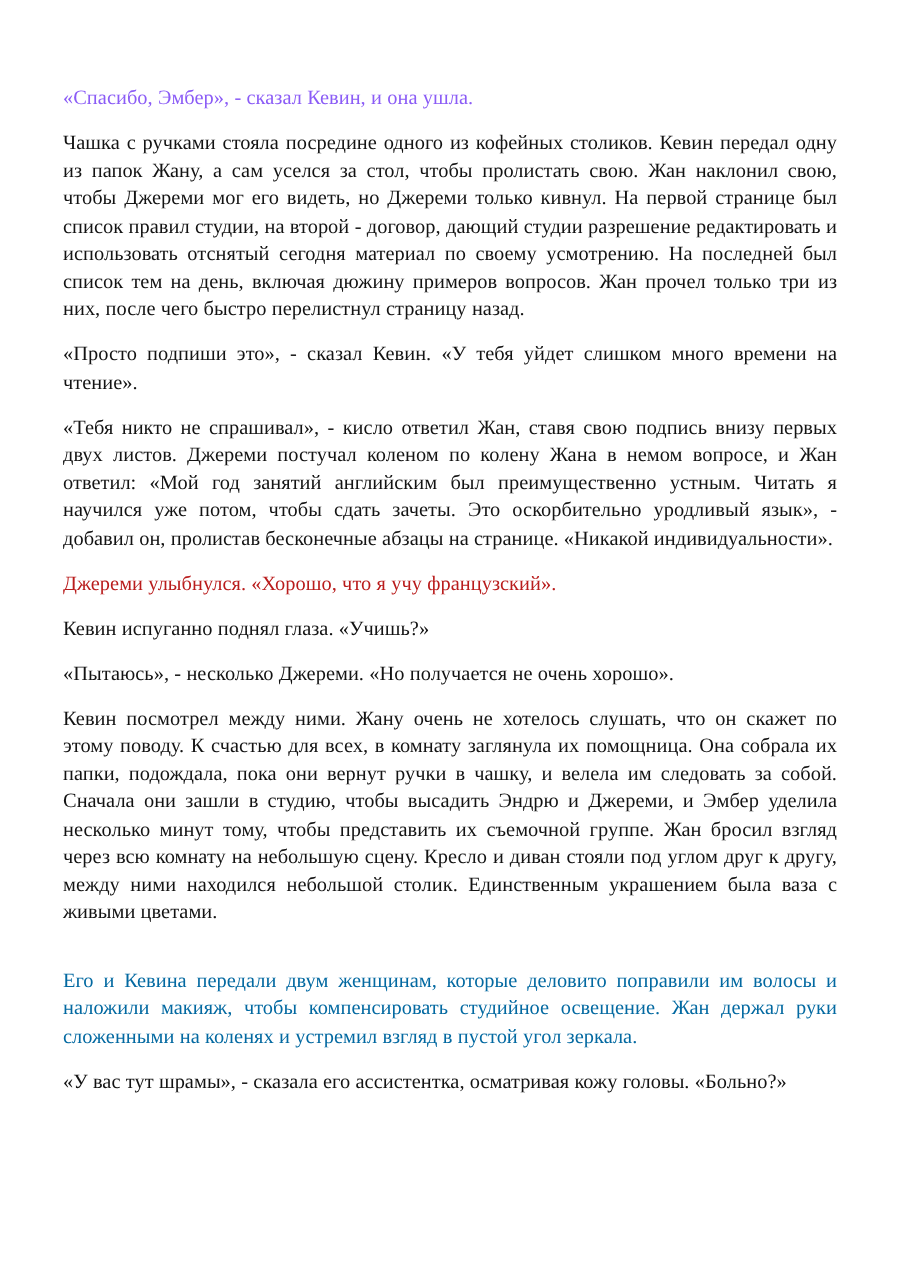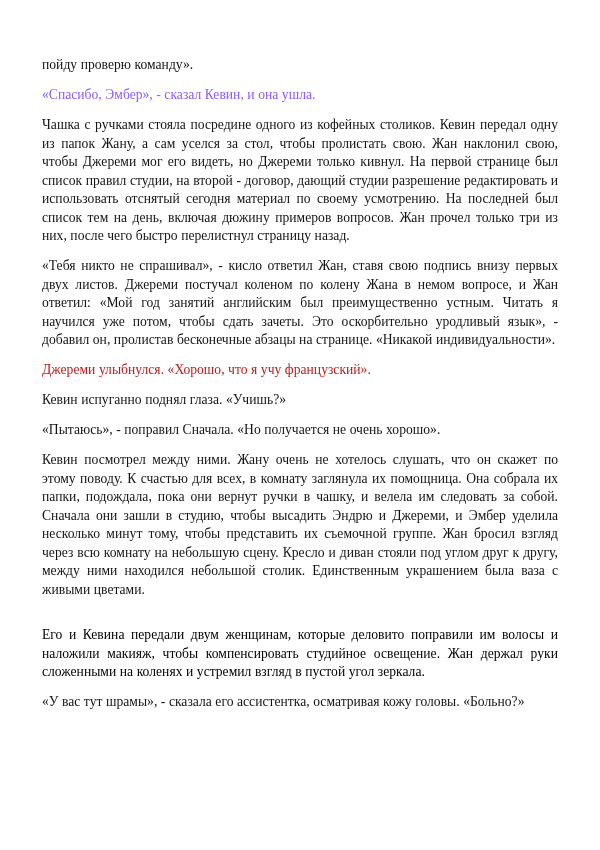--- a/index.html
+++ b/index.html
@@ -41,24 +41,24 @@
   }
   p.para:last-child {
     margin-bottom: 14px;
   }
 </style>
 </head>
 <body style="background: rgb(255, 255, 255);">
 
 <div id="page" style="background: rgb(255, 255, 255);">
   <div id="text-column">
-    <p class="para" style="color: rgb(19, 19, 19); text-align: justify;">пойду проверю команду».</p>
     <p class="para" style="color: #8b5cf6; text-align: justify;">«Спасибо, Эмбер», - сказал Кевин, и она ушла.</p>
     <p class="para" style="color: rgb(19, 19, 19); text-align: justify;">Чашка с ручками стояла посредине одного из кофейных столиков. Кевин передал одну из папок Жану, а сам уселся за стол, чтобы пролистать свою. Жан наклонил свою, чтобы Джереми мог его видеть, но Джереми только кивнул. На первой странице был список правил студии, на второй - договор, дающий студии разрешение редактировать и использовать отснятый сегодня материал по своему усмотрению. На последней был список тем на день, включая дюжину примеров вопросов. Жан прочел только три из них, после чего быстро перелистнул страницу назад.</p>
+    <p class="para" style="color: rgb(19, 19, 19); text-align: justify;">«Просто подпиши это», - сказал Кевин. «У тебя уйдет слишком много времени на чтение».</p>
     <p class="para" style="color: rgb(19, 19, 19); text-align: justify;">«Тебя никто не спрашивал», - кисло ответил Жан, ставя свою подпись внизу первых двух листов. Джереми постучал коленом по колену Жана в немом вопросе, и Жан ответил: «Мой год занятий английским был преимущественно устным. Читать я научился уже потом, чтобы сдать зачеты. Это оскорбительно уродливый язык», - добавил он, пролистав бесконечные абзацы на странице. «Никакой индивидуальности».</p>
     <p class="para" style="color: #b91c1c; text-align: justify;">Джереми улыбнулся. «Хорошо, что я учу французский».</p>
     <p class="para" style="color: rgb(19, 19, 19); text-align: justify;">Кевин испуганно поднял глаза. «Учишь?»</p>
-    <p class="para" style="color: rgb(19, 19, 19); text-align: justify;">«Пытаюсь», - поправил Сначала. «Но получается не очень хорошо».</p>
+    <p class="para" style="color: rgb(19, 19, 19); text-align: justify;">«Пытаюсь», - несколько Джереми. «Но получается не очень хорошо».</p>
     <p class="para" style="color: rgb(19, 19, 19); text-align: justify;">Кевин посмотрел между ними. Жану очень не хотелось слушать, что он скажет по этому поводу. К счастью для всех, в комнату заглянула их помощница. Она собрала их папки, подождала, пока они вернут ручки в чашку, и велела им следовать за собой. Сначала они зашли в студию, чтобы высадить Эндрю и Джереми, и Эмбер уделила несколько минут тому, чтобы представить их съемочной группе. Жан бросил взгляд через всю комнату на небольшую сцену. Кресло и диван стояли под углом друг к другу, между ними находился небольшой столик. Единственным украшением была ваза с живыми цветами.</p>
-    <p class="para" style="color: #000000; text-align: justify; margin-top: 27px;">Его и Кевина передали двум женщинам, которые деловито поправили им волосы и наложили макияж, чтобы компенсировать студийное освещение. Жан держал руки сложенными на коленях и устремил взгляд в пустой угол зеркала.</p>
+    <p class="para" style="color: #0369a1; text-align: justify; margin-top: 27px;">Его и Кевина передали двум женщинам, которые деловито поправили им волосы и наложили макияж, чтобы компенсировать студийное освещение. Жан держал руки сложенными на коленях и устремил взгляд в пустой угол зеркала.</p>
     <p class="para" style="color: rgb(19, 19, 19); text-align: justify;">«У вас тут шрамы», - сказала его ассистентка, осматривая кожу головы. «Больно?»</p>
   </div>
 </div>
 
 </body></html>

